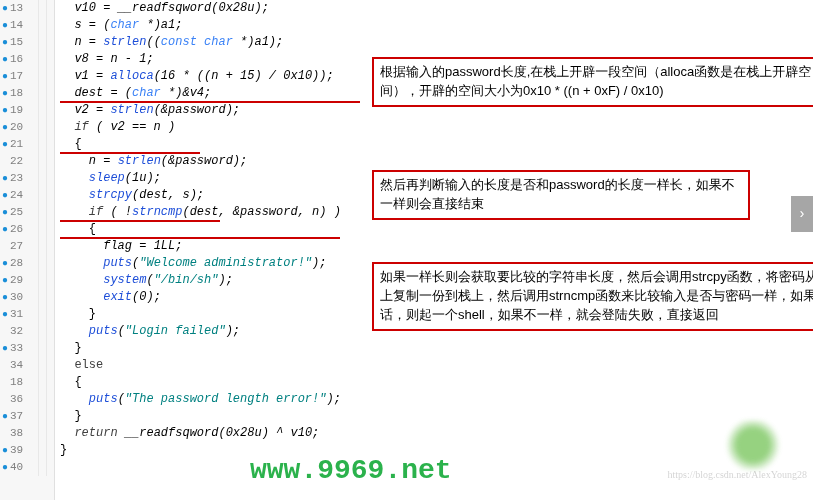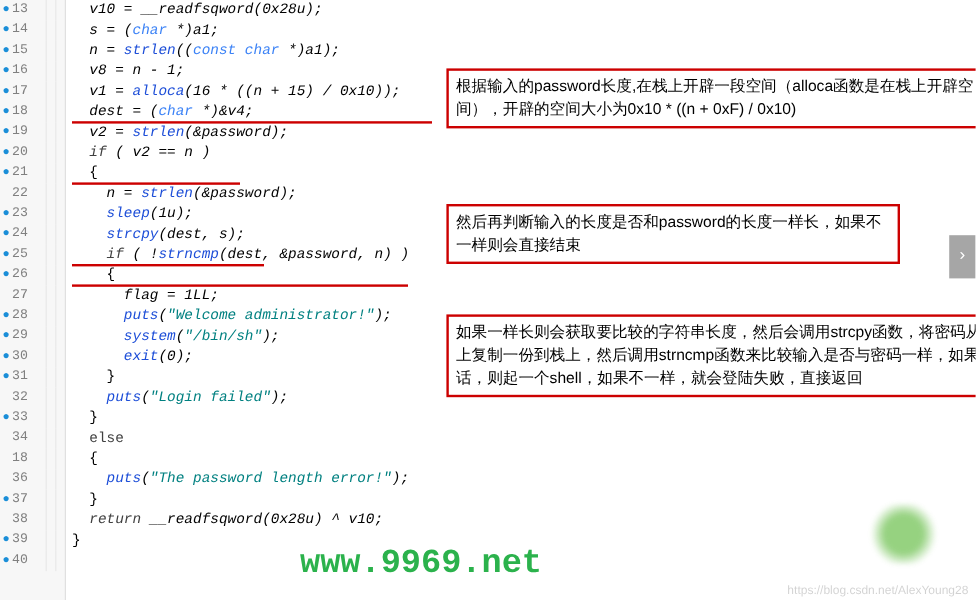--- a/index.html
+++ b/index.html
@@ -67,22 +67,22 @@
     padding: 4px 6px;
   }
   .wm {
     position: absolute;
     left: 250px; top: 455px;
     font-family: Liberation Mono, monospace;
     font-size: 28px; font-weight: bold;
     color: #2bb24c;
   }
   .csdn {
-    position: absolute; right: 6px; bottom: 2px;
-    font-family: Liberation Sans, sans-serif;
+    position: absolute; right: 6px; bottom: 20px;
+    font-family: Liberation Serif, serif;
     font-size: 10px; color: rgba(0,0,0,0.18);
   }
   .blob {
     position: absolute; right: 30px; bottom: 30px;
     width: 60px; height: 50px;
     background: radial-gradient(circle at 50% 50%, #6abf4b 0%, #6abf4b 40%, transparent 70%);
     filter: blur(2px);
     opacity: 0.7;
   }
   .sidebtn {

